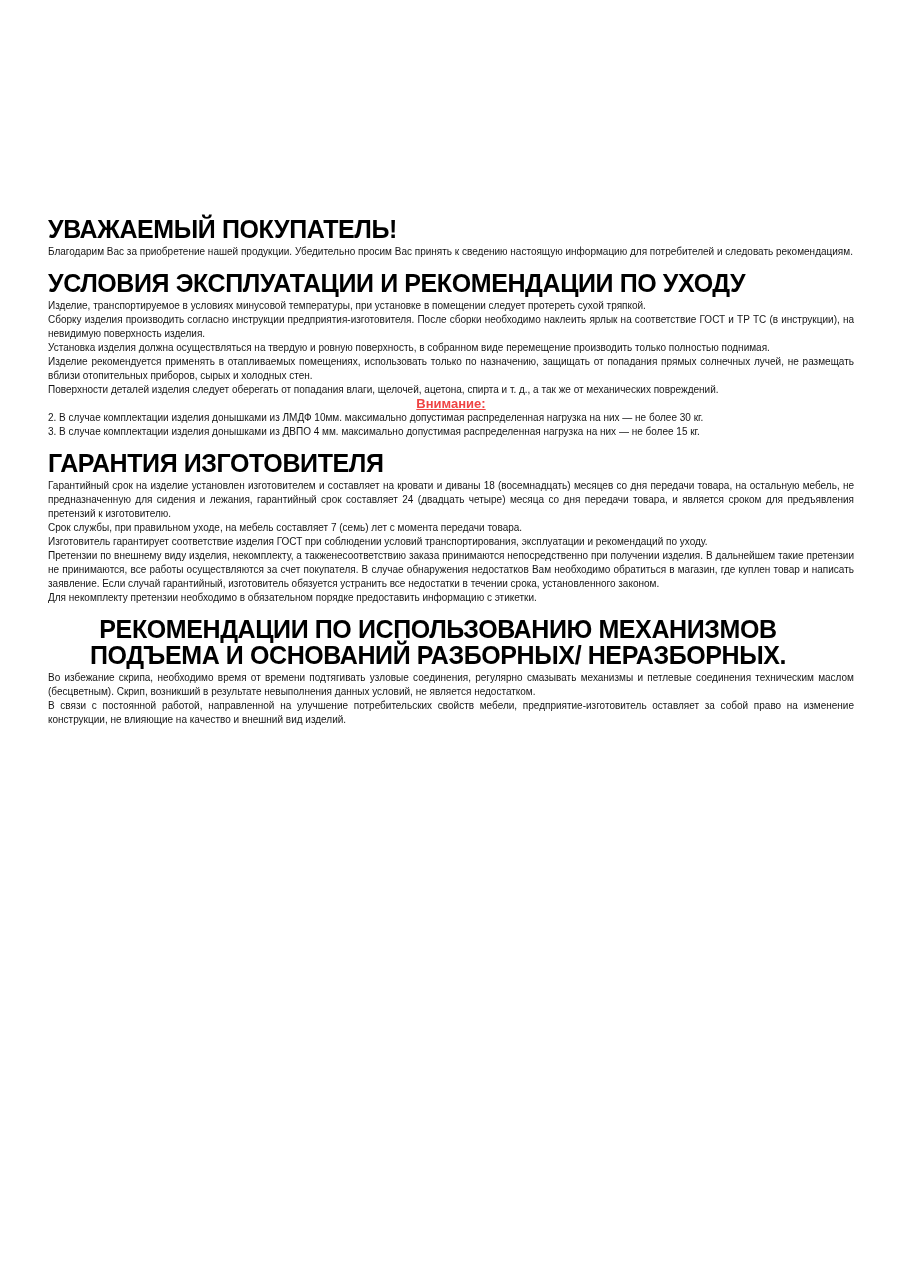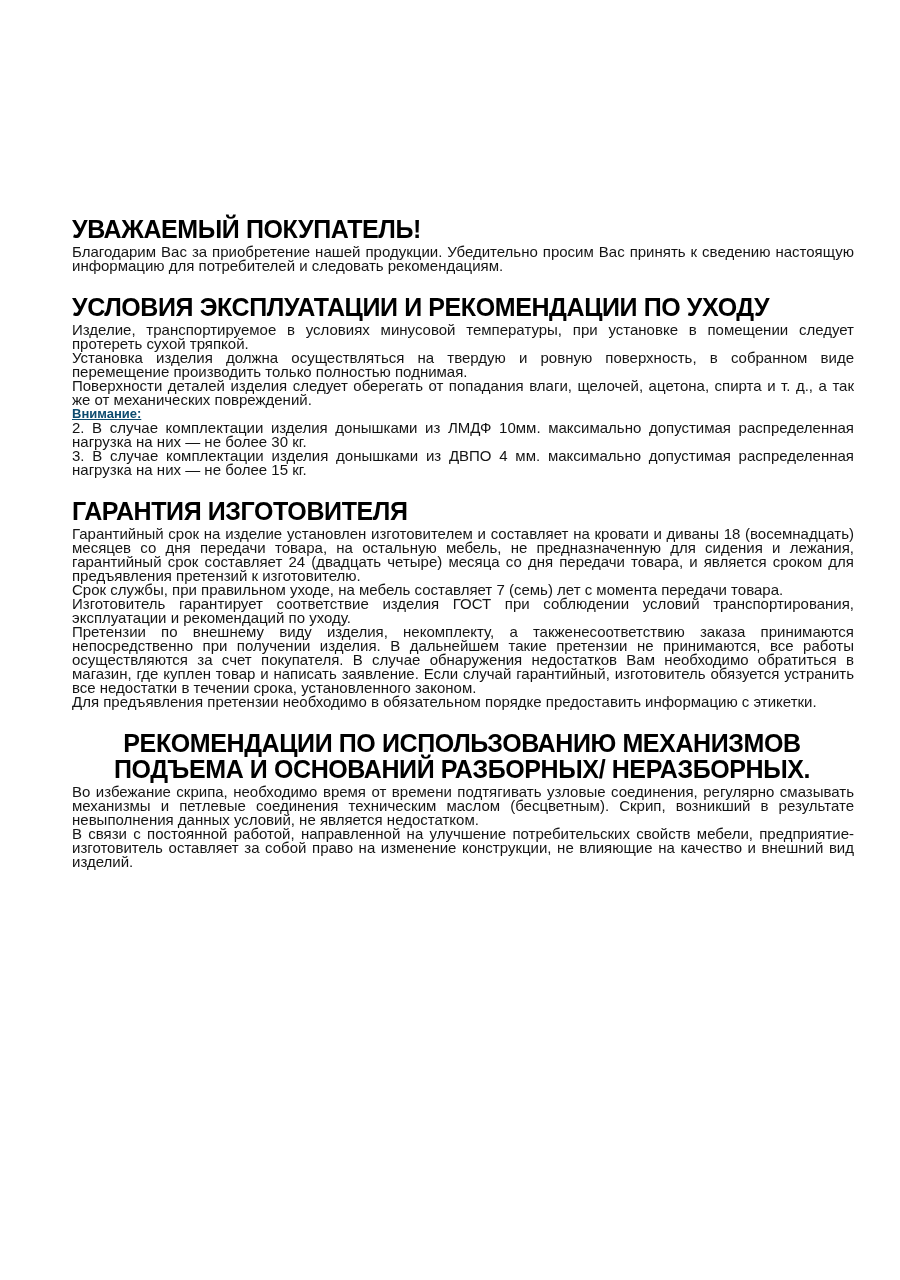--- a/index.html
+++ b/index.html
@@ -11,85 +11,88 @@
     width: 900px;
     height: 1280px;
     overflow: hidden;
     font-family: "Liberation Sans", "DejaVu Sans", sans-serif;
     color: #1a1a1a;
   }
   .page {
     box-sizing: border-box;
     width: 900px;
     height: 1280px;
-    padding: 216px 46px 0 72px;
+    padding: 216px 46px 0 48px;
     background: #ffffff;
   }
   .section {
     margin: 0;
   }
   h1.section-heading {
     margin: 0 0 3px 0;
     font-size: 25px;
     line-height: 26px;
     font-weight: 700;
     color: #000000;
     letter-spacing: -0.4px;
   }
   .section + .section h1.section-heading {
-    margin-top: 21px;
+    margin-top: 11px;
   }
   h1.heading-narrow {
     max-width: 780px;
     text-align: center;
   }
   p.body-text {
     margin: 0;
-    font-size: 15px;
+    font-size: 10px;
     line-height: 14px;
     text-align: justify;
     color: #141414;
     max-width: 806px;
   }
   p.attention {
     margin: 0;
     font-size: 13px;
     line-height: 14px;
     font-weight: 700;
     text-decoration: underline;
-    color: #0c4a6e;
+    color: #ef4444;
+    text-align: center;
   }
 </style>
 </head>
 <body>
 
 <div class="page">
 
   <section class="section">
     <h1 class="section-heading">УВАЖАЕМЫЙ ПОКУПАТЕЛЬ!</h1>
     <p class="body-text">Благодарим Вас за приобретение нашей продукции. Убедительно просим Вас принять к сведению настоящую информацию для потребителей и следовать рекомендациям.</p>
   </section>
 
   <section class="section">
     <h1 class="section-heading">УСЛОВИЯ ЭКСПЛУАТАЦИИ И РЕКОМЕНДАЦИИ ПО УХОДУ</h1>
     <p class="body-text">Изделие, транспортируемое в условиях минусовой температуры, при установке в помещении следует протереть сухой тряпкой.</p>
+    <p class="body-text">Сборку изделия производить согласно инструкции предприятия-изготовителя. После сборки необходимо наклеить ярлык на соответствие ГОСТ и ТР ТС (в инструкции), на невидимую поверхность изделия.</p>
     <p class="body-text">Установка изделия должна осуществляться на твердую и ровную поверхность, в собранном виде перемещение производить только полностью поднимая.</p>
+    <p class="body-text">Изделие рекомендуется  применять в отапливаемых помещениях, использовать только по назначению, защищать от попадания прямых солнечных лучей, не размещать вблизи отопительных приборов, сырых и холодных стен.</p>
     <p class="body-text">Поверхности деталей изделия следует оберегать от попадания влаги, щелочей, ацетона, спирта и т. д., а так же от механических повреждений.</p>
     <p class="attention">Внимание:</p>
     <p class="body-text">2. В случае комплектации изделия донышками из ЛМДФ 10мм. максимально допустимая распределенная нагрузка на них — не более 30 кг.</p>
     <p class="body-text">3. В случае комплектации изделия донышками из ДВПО 4 мм. максимально допустимая распределенная нагрузка на них — не более 15 кг.</p>
   </section>
 
   <section class="section">
     <h1 class="section-heading">ГАРАНТИЯ ИЗГОТОВИТЕЛЯ</h1>
     <p class="body-text">Гарантийный срок на изделие установлен изготовителем и составляет на кровати и диваны 18 (восемнадцать) месяцев со дня передачи товара, на остальную мебель, не предназначенную для сидения и лежания, гарантийный срок составляет 24 (двадцать четыре) месяца со дня передачи товара, и является сроком для предъявления претензий к изготовителю.</p>
     <p class="body-text">Срок службы, при правильном уходе, на мебель составляет 7 (семь) лет с момента передачи товара.</p>
     <p class="body-text">Изготовитель гарантирует соответствие изделия ГОСТ при соблюдении условий транспортирования, эксплуатации и рекомендаций по уходу.</p>
     <p class="body-text">Претензии по внешнему виду изделия, некомплекту, а такженесоответствию заказа принимаются непосредственно при получении изделия. В дальнейшем такие претензии не принимаются, все работы осуществляются за счет покупателя. В случае обнаружения недостатков  Вам необходимо обратиться в магазин, где куплен товар и написать заявление. Если случай гарантийный, изготовитель обязуется устранить все недостатки в течении срока, установленного законом.</p>
-    <p class="body-text">Для предъявления претензии необходимо в обязательном порядке предоставить информацию с этикетки.</p>
+    <p class="body-text">Для некомплекту претензии необходимо в обязательном порядке предоставить информацию с этикетки.</p>
   </section>
 
   <section class="section">
     <h1 class="section-heading heading-narrow">РЕКОМЕНДАЦИИ ПО ИСПОЛЬЗОВАНИЮ МЕХАНИЗМОВ ПОДЪЕМА И ОСНОВАНИЙ РАЗБОРНЫХ/ НЕРАЗБОРНЫХ.</h1>
     <p class="body-text">Во избежание скрипа, необходимо время от времени подтягивать узловые соединения, регулярно смазывать механизмы и петлевые соединения техническим маслом (бесцветным). Скрип, возникший в результате невыполнения данных условий, не является недостатком.</p>
     <p class="body-text">В связи с постоянной работой, направленной на улучшение потребительских свойств мебели, предприятие-изготовитель оставляет за собой право на изменение конструкции, не влияющие на качество и внешний вид изделий.</p>
   </section>
 
 </div>
 

